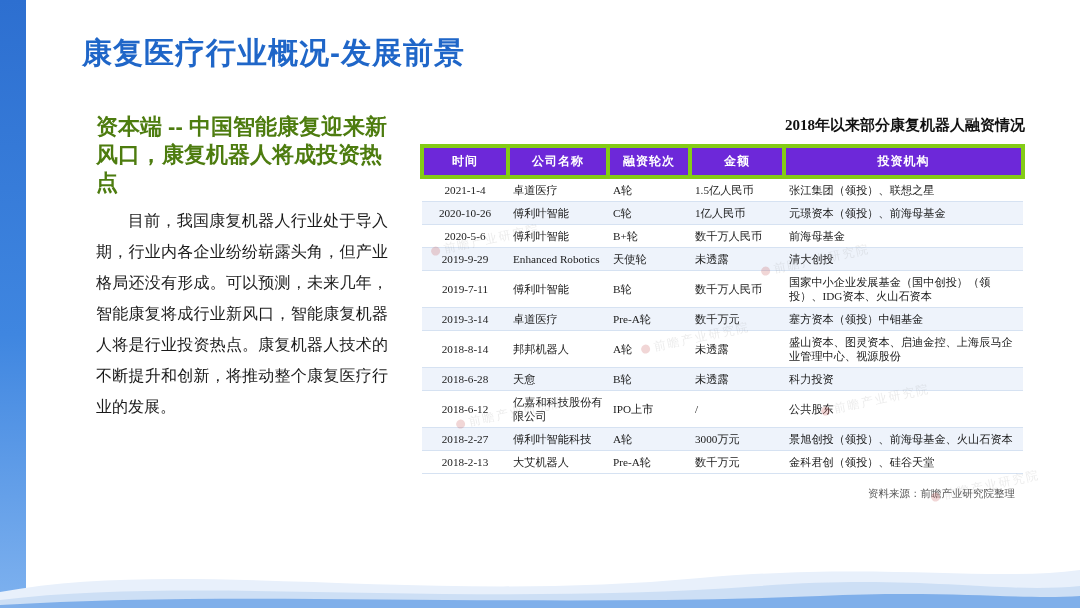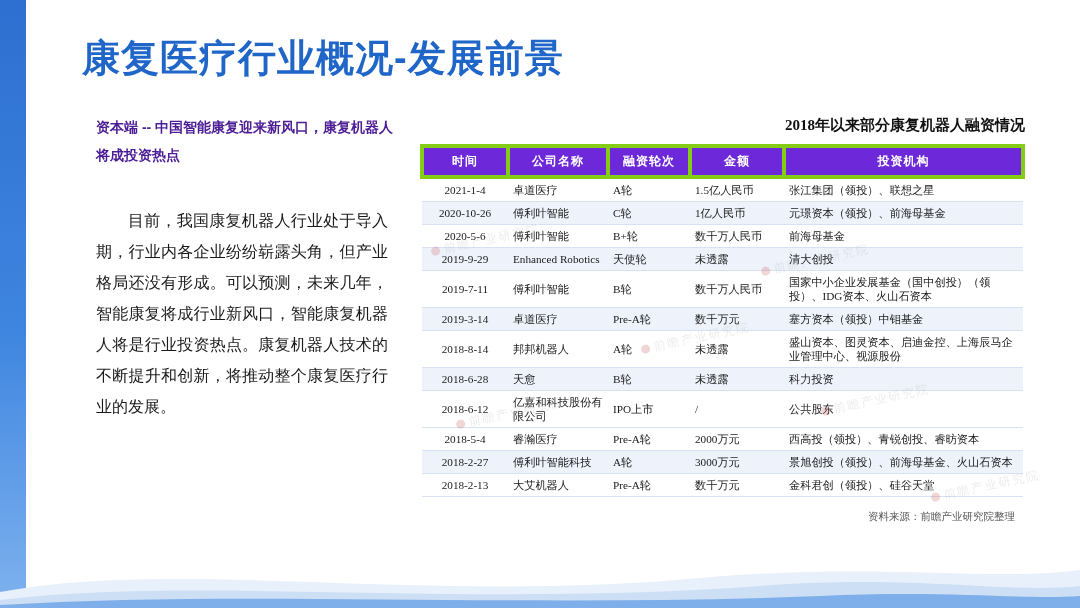--- a/index.html
+++ b/index.html
@@ -35,38 +35,38 @@
     left: 0;
     bottom: 0;
     width: 1080px;
     height: 60px;
     overflow: hidden;
   }
   .title {
     position: absolute;
     left: 82px;
     top: 33px;
-    font-size: 38px;
+    font-size: 30px;
     font-weight: bold;
     color: #1f66c8;
     letter-spacing: 1px;
     white-space: nowrap;
   }
   .title .dash {
     color: #1f66c8;
   }
   .lead {
     position: absolute;
     left: 96px;
     top: 113px;
     width: 300px;
-    font-size: 14px;
+    font-size: 22px;
     font-weight: bold;
     line-height: 28px;
-    color: #4c1d95;
+    color: #4d7c0f;
   }
   .body-text {
     position: absolute;
     left: 96px;
     top: 205px;
     width: 292px;
     font-size: 16px;
     line-height: 31px;
     color: #1a1a1a;
     text-align: justify;
@@ -246,27 +246,20 @@
           <td class="c-amount">未透露</td>
           <td class="c-inv">科力投资</td>
         </tr>
         <tr class="odd">
           <td class="c-time">2018-6-12</td>
           <td class="c-comp">亿嘉和科技股份有限公司</td>
           <td class="c-round">IPO上市</td>
           <td class="c-amount">/</td>
           <td class="c-inv">公共股东</td>
         </tr>
-        <tr class="odd">
-          <td class="c-time">2018-5-4</td>
-          <td class="c-comp">睿瀚医疗</td>
-          <td class="c-round">Pre-A轮</td>
-          <td class="c-amount">2000万元</td>
-          <td class="c-inv">西高投（领投）、青锐创投、睿昉资本</td>
-        </tr>
         <tr class="even">
           <td class="c-time">2018-2-27</td>
           <td class="c-comp">傅利叶智能科技</td>
           <td class="c-round">A轮</td>
           <td class="c-amount">3000万元</td>
           <td class="c-inv">景旭创投（领投）、前海母基金、火山石资本</td>
         </tr>
         <tr class="odd">
           <td class="c-time">2018-2-13</td>
           <td class="c-comp">大艾机器人</td>

